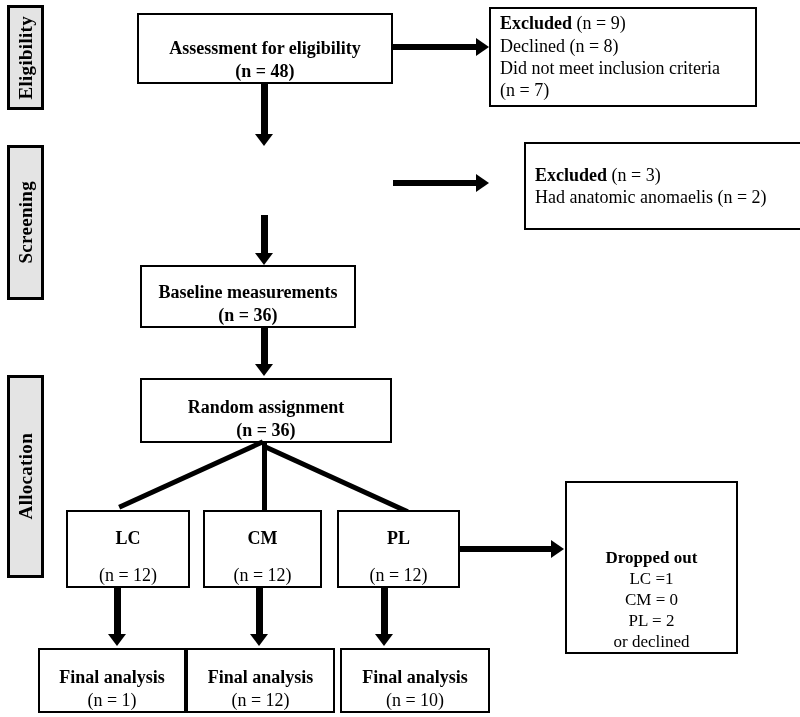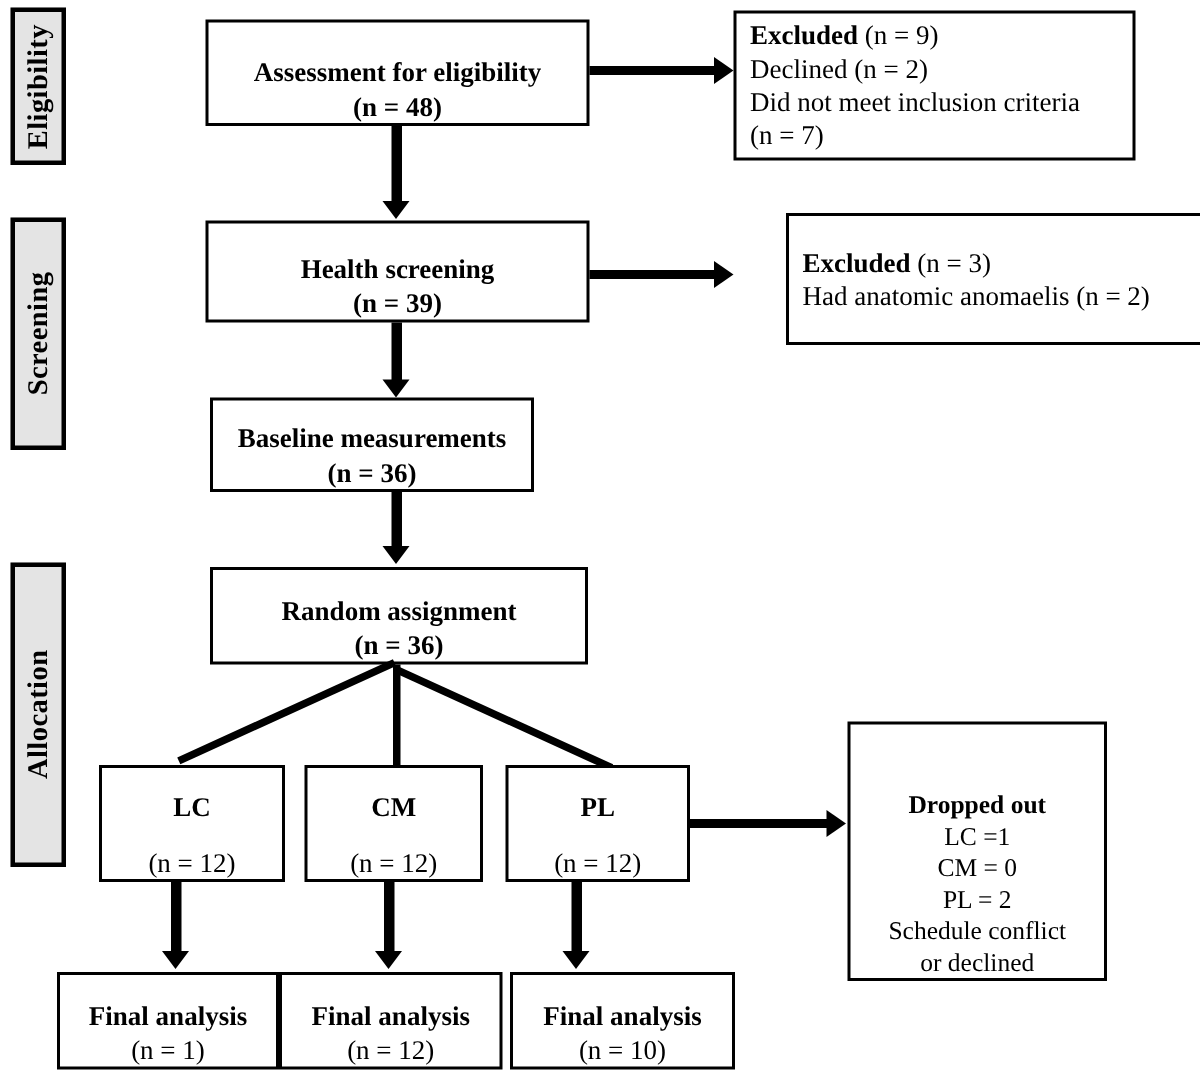--- a/index.html
+++ b/index.html
@@ -108,35 +108,31 @@
     <span class="stage-text">Allocation</span>
   </div>
 
   <div class="box" style="left:137px; top:13px; width:256px; height:71px;">
     <div class="ln b">Assessment for eligibility</div>
     <div class="ln b">(n = 48)</div>
   </div>
 
   <div class="box left-align" style="left:489px; top:7px; width:268px; height:100px;">
     <div class="ln"><span class="bold-lead">Excluded</span><span> (n = 9)</span></div>
-    <div class="ln">Declined (n = 2)</div>
+    <div class="ln">Declined (n = 8)</div>
     <div class="ln">Did not meet inclusion criteria</div>
     <div class="ln">(n = 7)</div>
   </div>
 
   <div class="conn" style="left:393px; top:44px; width:83px; height:6px;"></div>
   <div class="arrow-right" style="left:476px; top:38px;"></div>
 
   <div class="conn" style="left:261px; top:84px; width:7px; height:52px;"></div>
   <div class="arrow-down" style="left:255px; top:134px;"></div>
 
-  <div class="box" style="left:137px; top:147px; width:256px; height:68px;">
-    <div class="ln b">Health screening</div>
-    <div class="ln b">(n = 39)</div>
-  </div>
 
   <div class="box left-align" style="left:512px; top:142px; width:342px; height:88px;margin-left:12px;">
     <div class="ln"><span class="bold-lead">Excluded</span><span> (n = 3)</span></div>
     <div class="ln">Had anatomic anomaelis (n = 2)</div>
   </div>
 
   <div class="conn" style="left:393px; top:180px; width:83px; height:6px;"></div>
   <div class="arrow-right" style="left:476px; top:174px;"></div>
 
   <div class="conn" style="left:261px; top:215px; width:7px; height:40px;"></div>
@@ -177,21 +173,20 @@
   </div>
 
   <div class="conn" style="left:460px; top:546px; width:92px; height:6px;"></div>
   <div class="arrow-right" style="left:551px; top:540px;"></div>
 
   <div class="box" style="left:565px; top:481px; width:173px; height:173px;">
     <div class="ln b small">Dropped out</div>
     <div class="ln small">LC =1</div>
     <div class="ln small">CM = 0</div>
     <div class="ln small">PL = 2</div>
-    <div class="ln small">Schedule conflict</div>
     <div class="ln small">or declined</div>
   </div>
 
   <div class="conn" style="left:114px; top:588px; width:7px; height:48px;"></div>
   <div class="arrow-down" style="left:108px; top:634px;"></div>
 
   <div class="conn" style="left:256px; top:588px; width:7px; height:48px;"></div>
   <div class="arrow-down" style="left:250px; top:634px;"></div>
 
   <div class="conn" style="left:381px; top:588px; width:7px; height:48px;"></div>

